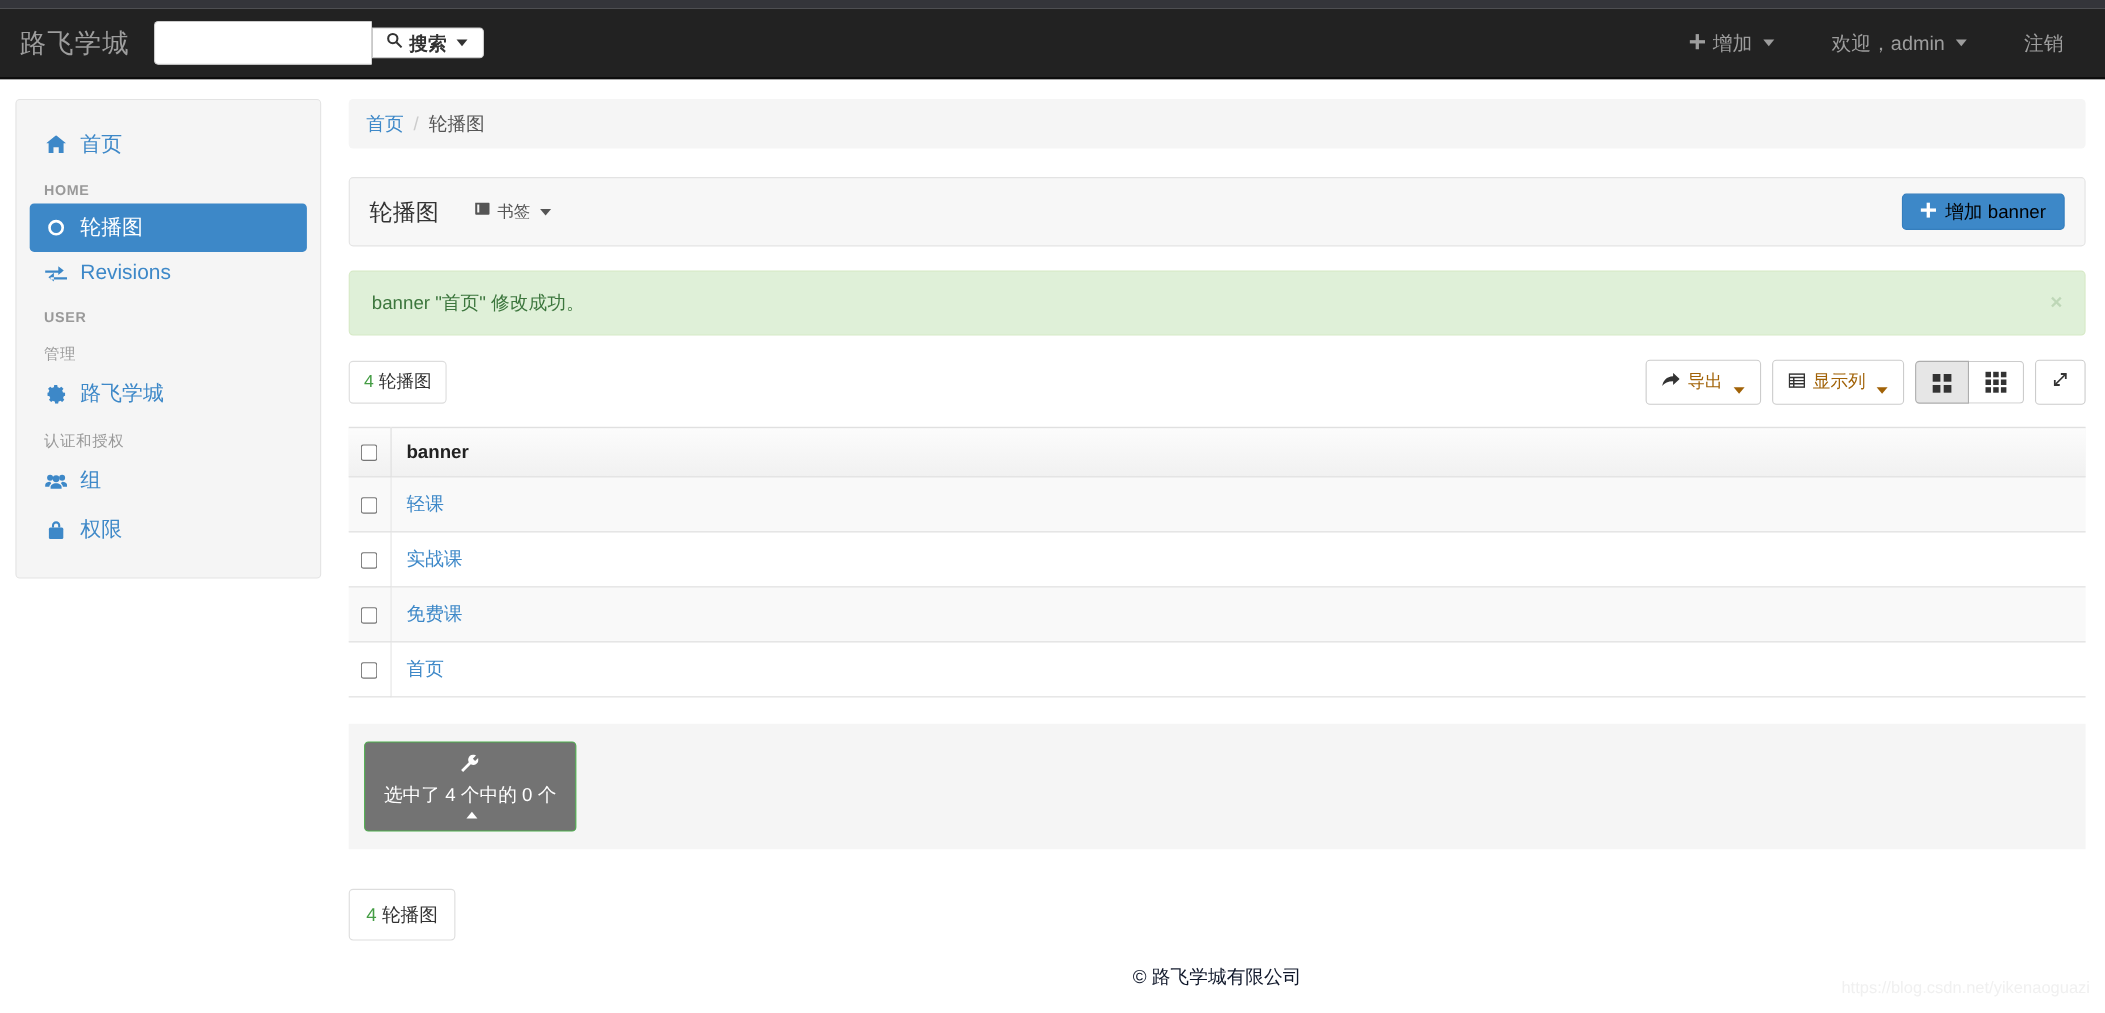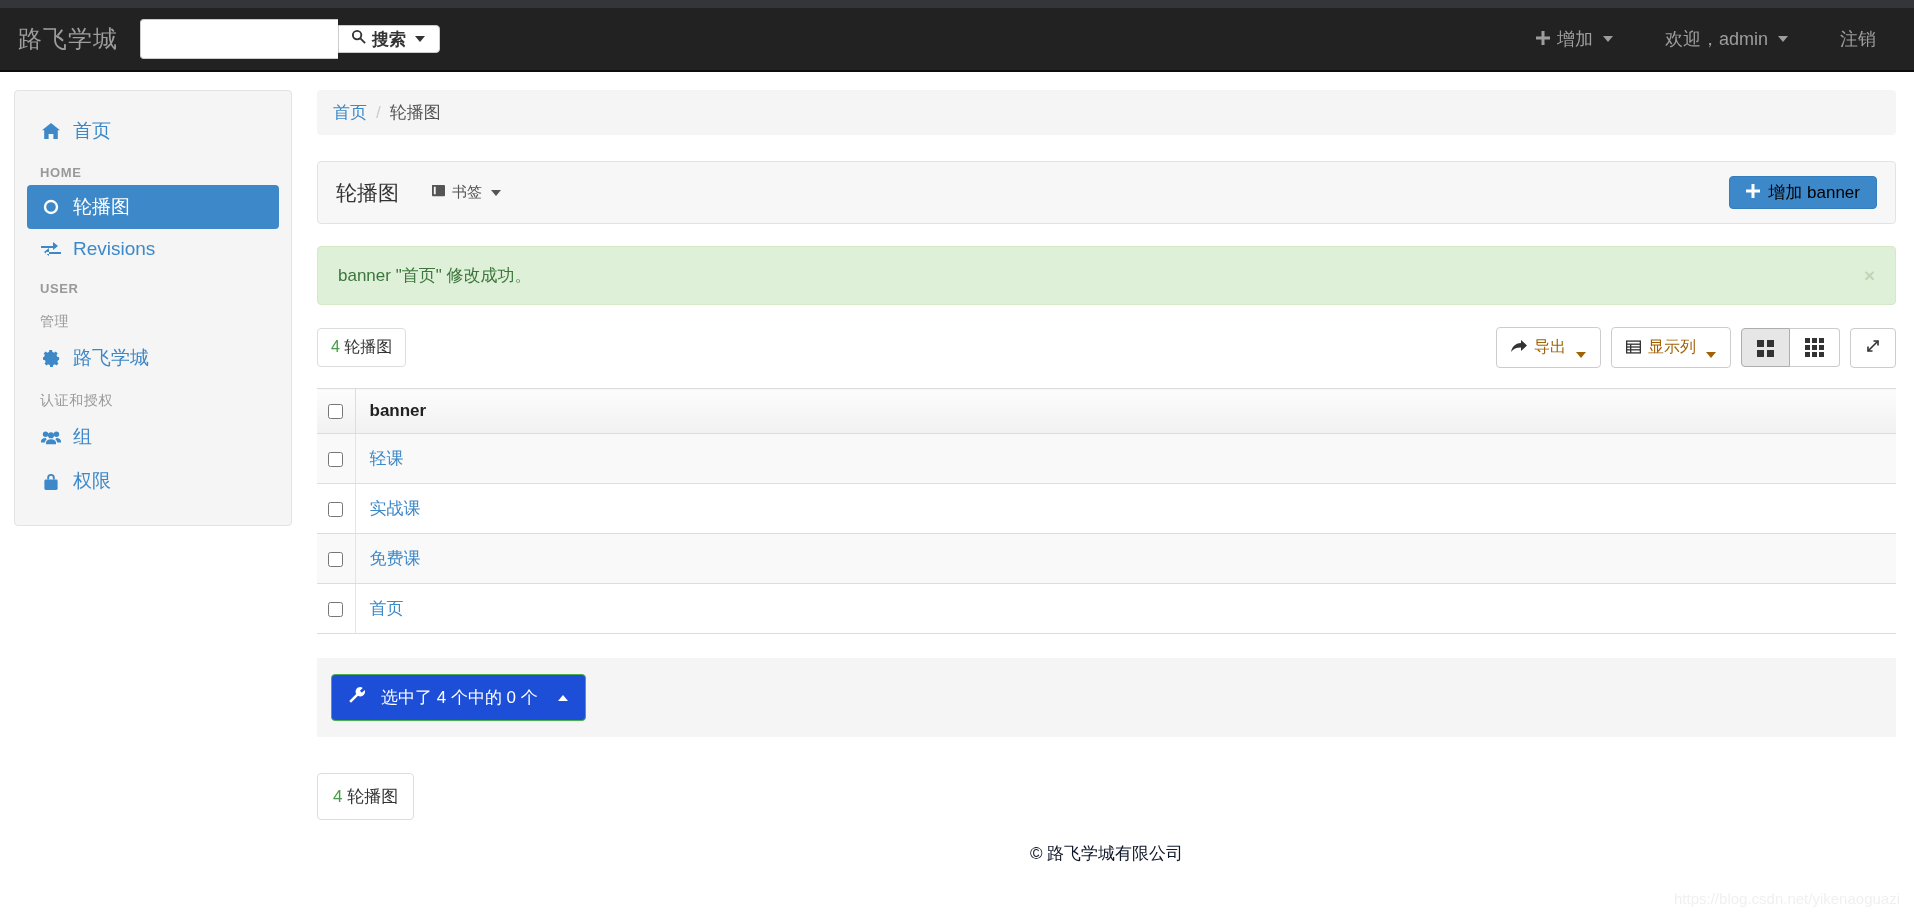--- a/index.html
+++ b/index.html
@@ -313,31 +313,32 @@
   }
 
   .actions-bar {
     background: #f5f5f5;
     padding: 16px 14px;
     margin-top: 24px;
     display: flex;
     align-items: center;
   }
   .btn-success {
-    background: #1d4ed8;
+    background: #737373;
     border: 1px solid #4cae4c;
     color: #fff;
     border-radius: 4px;
     padding: 11px 17px;
     font-size: 17px;
     display: flex;
     align-items: center;
-    gap: 16px;
-    cursor: pointer;
-    white-space: nowrap;
+    gap: 4px;
+    cursor: pointer;
+    white-space: nowrap;
+    flex-direction: column;
   }
   .caret-up {
     display: inline-block;
     width: 0; height: 0;
     border-left: 5px solid transparent;
     border-right: 5px solid transparent;
     border-bottom: 6px solid currentColor;
     margin-left: 4px;
     vertical-align: middle;
   }

